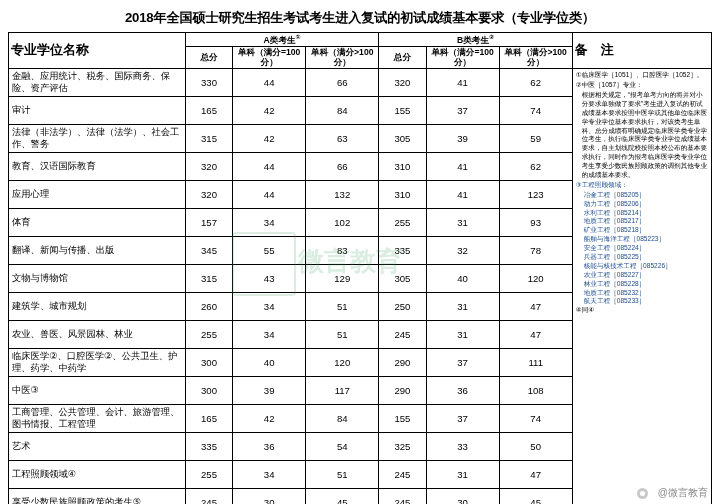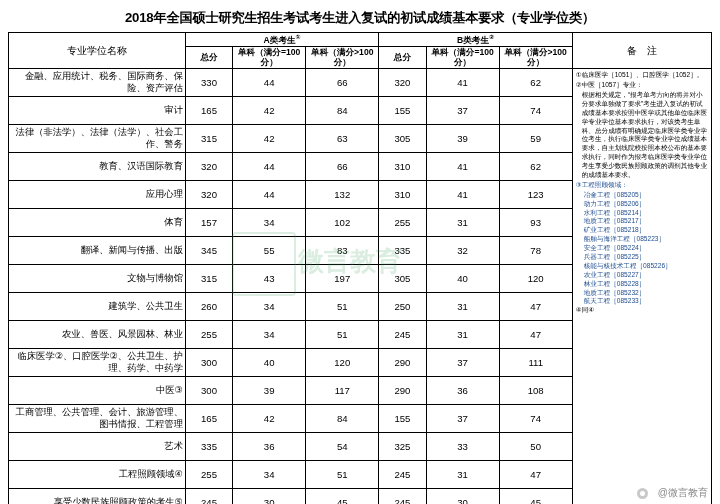--- a/index.html
+++ b/index.html
@@ -31,38 +31,36 @@
     table-layout:fixed;
     font-size:9.4px;
   }
   td,th{
     border:1px solid #000;
     padding:1px 2px;
     vertical-align:middle;
     line-height:1.15;
   }
   .hdr{
-    text-align:center;
-    font-weight:normal;
-    font-size:10px;
+    font-weight:bold;
+    font-size:13px;
     height:17px;
   }
   .hdr-small{
     font-size:8.6px;
     font-weight:bold;
     text-align:center;
     line-height:1.1;
   }
   .namecell{
     font-size:9.3px;
     padding-left:3px;
     padding-right:2px;
     line-height:1.25;
     height:25px;
-    text-align:right;
   }
   .num{
     text-align:center;
     font-size:9.6px;
   }
   .remarks{
     vertical-align:top;
     font-size:6.6px;
     line-height:1.35;
     padding:2px 3px;
@@ -245,28 +243,28 @@
         <td class="num">83</td>
         <td class="num">335</td>
         <td class="num">32</td>
         <td class="num">78</td>
       </tr>
 
       <tr>
         <td class="namecell">文物与博物馆</td>
         <td class="num">315</td>
         <td class="num">43</td>
-        <td class="num">197</td>
+        <td class="num">129</td>
         <td class="num">305</td>
         <td class="num">40</td>
         <td class="num">120</td>
       </tr>
 
       <tr>
-        <td class="namecell">建筑学、公共卫生</td>
+        <td class="namecell">建筑学、城市规划</td>
         <td class="num">260</td>
         <td class="num">34</td>
         <td class="num">51</td>
         <td class="num">250</td>
         <td class="num">31</td>
         <td class="num">47</td>
       </tr>
 
       <tr>
         <td class="namecell">农业、兽医、风景园林、林业</td>

